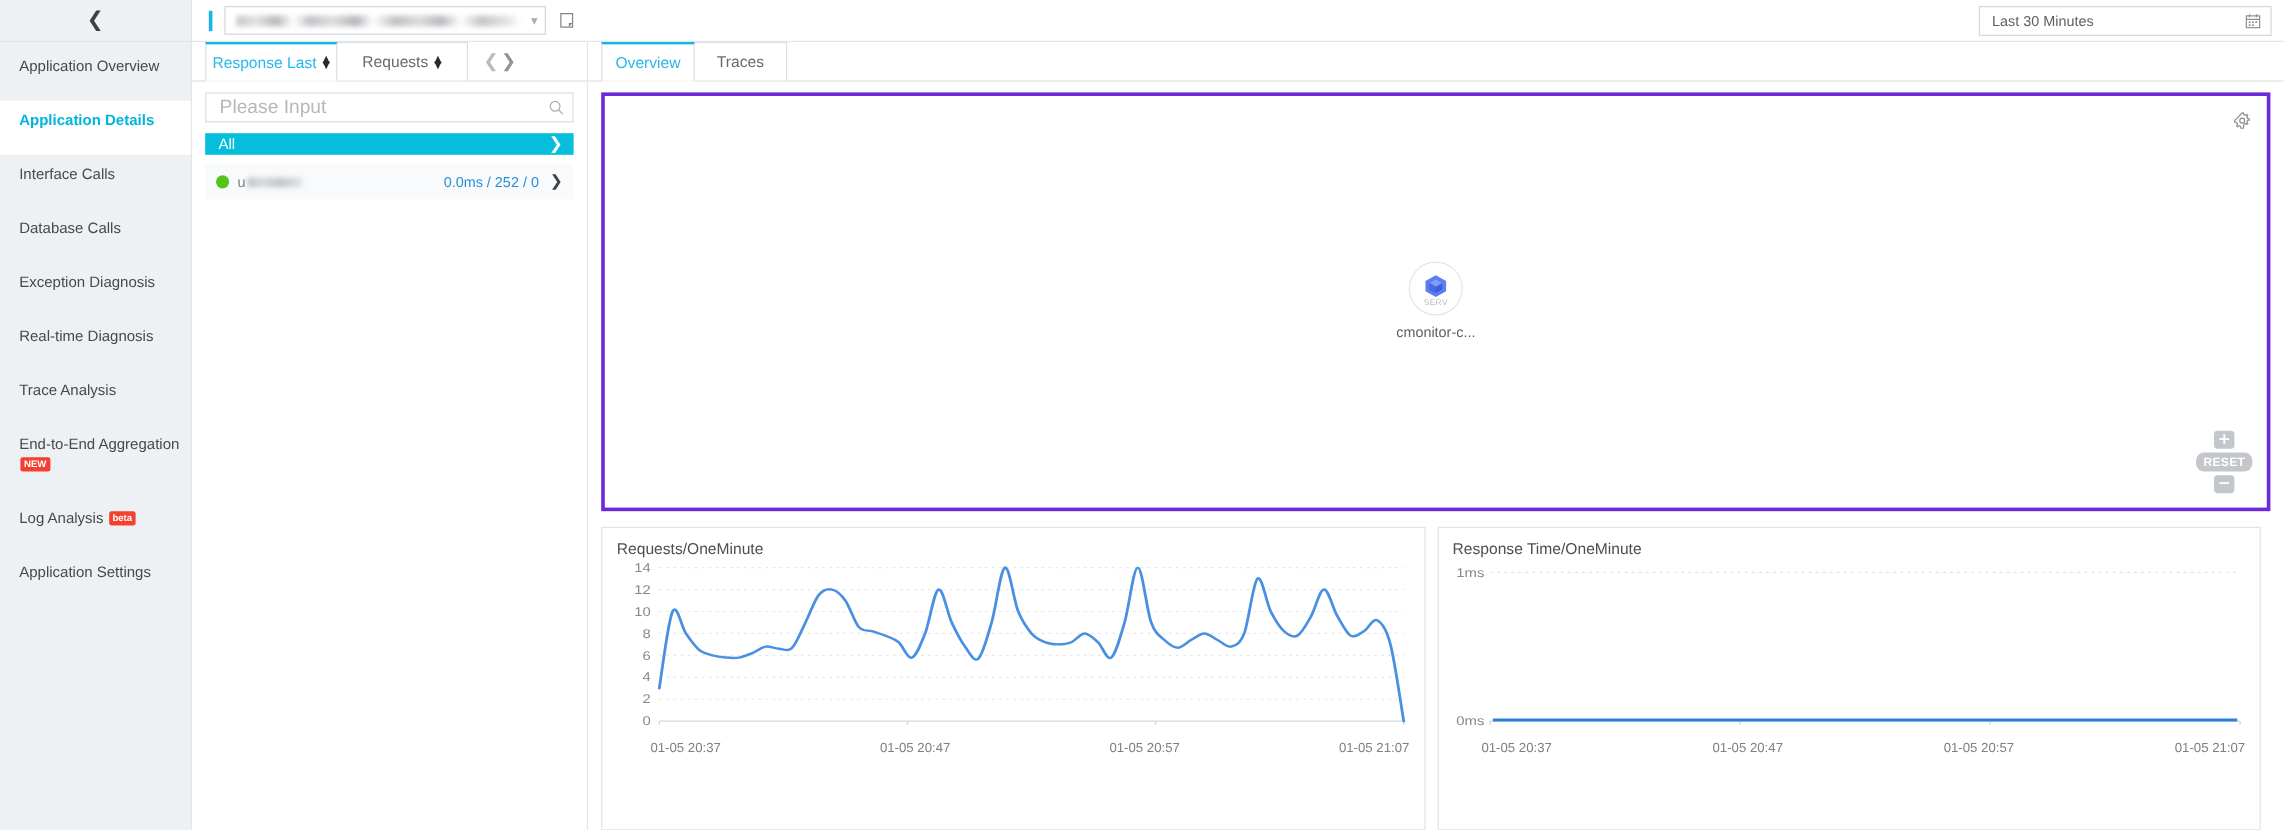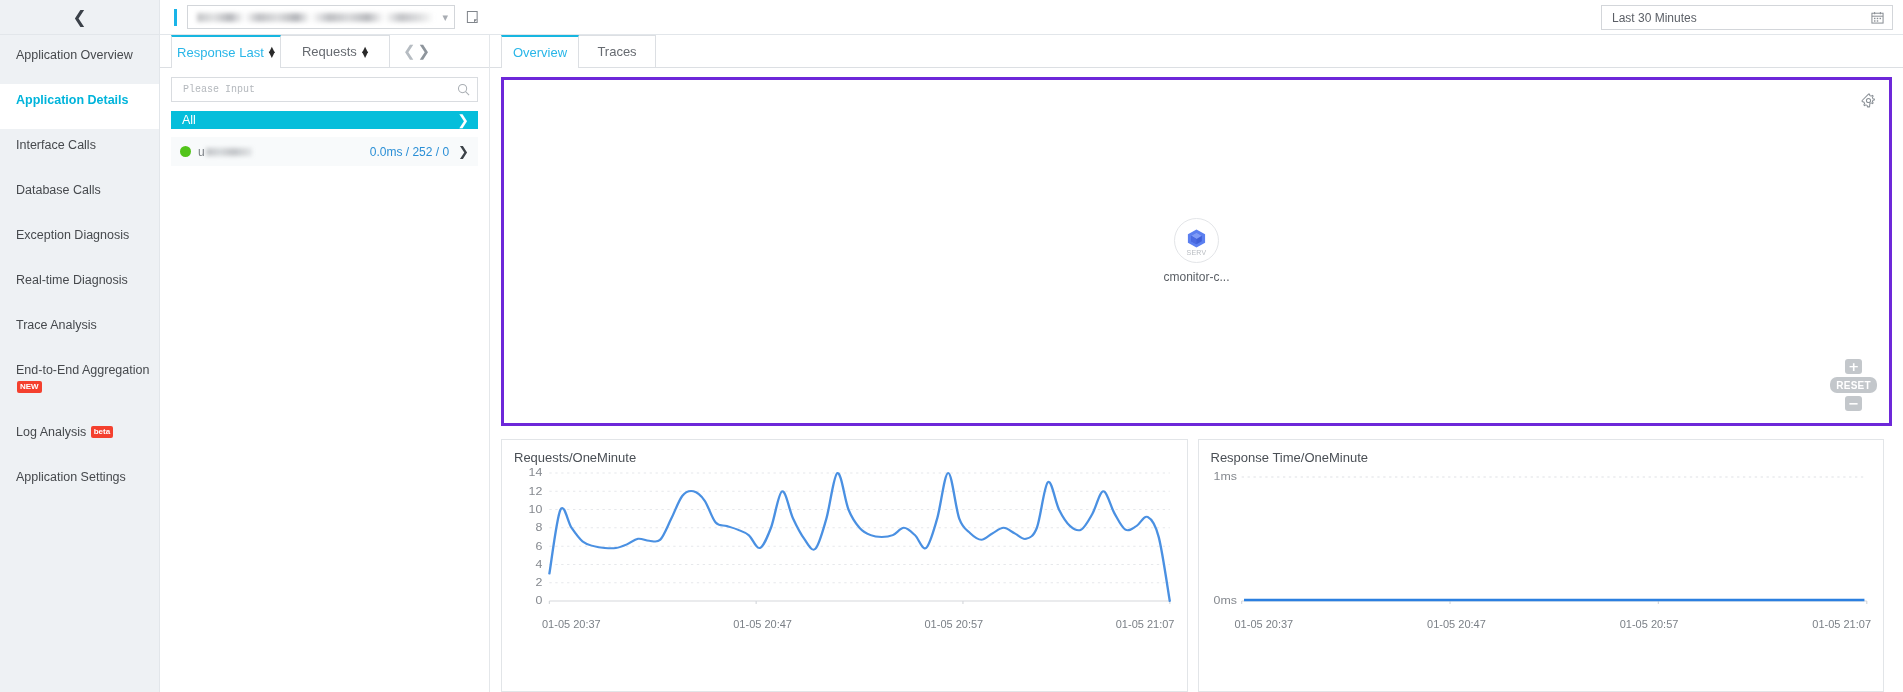--- a/index.html
+++ b/index.html
@@ -107,21 +107,21 @@
   .chev-down {
     color: #a9adb3; font-size: 11px; line-height: 1;
     font-family: "DejaVu Sans", sans-serif;
   }
   .copy-icon {
     margin-left: 11px; width: 13px; height: 14px;
     display: inline-block; cursor: pointer;
   }
   .timepicker {
     position: absolute; right: 10px; top: 5px;
-    width: 292px; height: 25px;
+    width: 244px; height: 25px;
     border: 1px solid #d3d6da; background: #fff;
     display: flex; align-items: center; justify-content: space-between;
     padding: 0 8px 0 10px;
     font-size: 12px; color: #5b5f66;
     cursor: pointer;
   }
   .cal-icon { width: 13px; height: 13px; display: inline-block; }
 
   
   .body { flex: 1; display: flex; min-height: 0; background: #fff; }
@@ -178,22 +178,22 @@
   .searchbox {
     margin: 9px 11px 0 11px;
     height: 25px;
     border: 1px solid #d9dce0;
     display: flex; align-items: center;
     padding: 0 7px 0 9px;
     background: #fff;
   }
   .searchbox input {
     flex: 1; border: none; outline: none;
-    font-size: 10px; color: #000000; background: transparent;
-    font-family: Liberation Mono, monospace;
+    font-size: 16px; color: #000000; background: transparent;
+    font-family: Liberation Sans, sans-serif;
   }
   .searchbox input::placeholder { color: #b4b8bd; }
   .search-icon { width: 13px; height: 13px; display:inline-block; }
 
   .allrow {
     margin: 9px 11px 0 11px;
     height: 18px;
     background: #05bedb;
     color: #fff;
     display: flex; align-items: center; justify-content: space-between;

